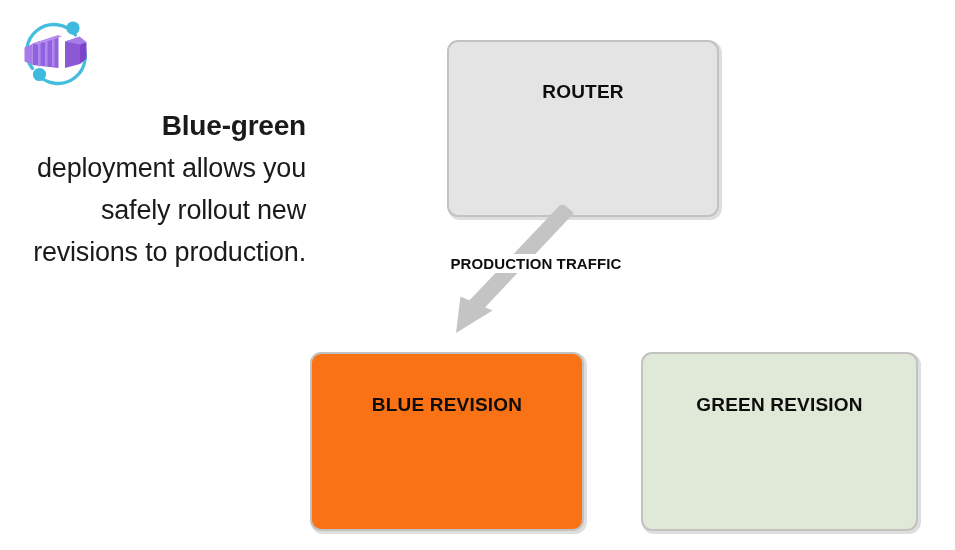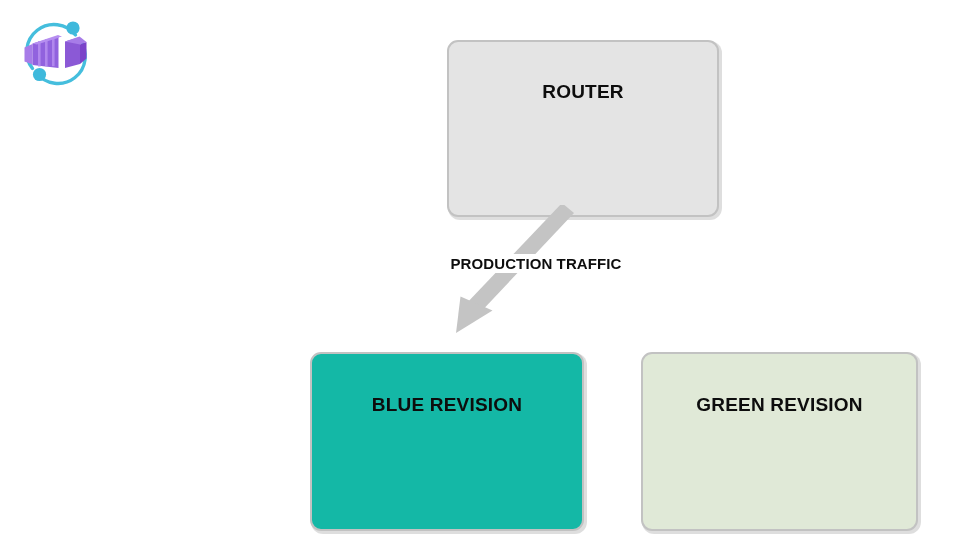--- a/index.html
+++ b/index.html
@@ -75,21 +75,21 @@
     height: 177px;
     background: #e4e4e4;
   }
   #node-router .node-label { top: 39px; }
 
   #node-blue-revision {
     left: 310px;
     top: 352px;
     width: 274px;
     height: 179px;
-    background: #14b8a6;
+    background: #f97316;
   }
   #node-blue-revision .node-label { top: 40px; }
 
   #node-green-revision {
     left: 641px;
     top: 352px;
     width: 277px;
     height: 179px;
     background: #e0e9d7;
   }
@@ -150,20 +150,23 @@
         <path d="M47.0 25.5 L61.5 20.5 L68.5 26.0 L62.0 28.5 Z" fill="#a77ce8"></path>
 
         <path d="M62.0 28.5 L68.5 26.0 L68.5 42.5 L62.0 48.0 Z" fill="#7b43c9"></path>
       </g>
 
       <circle cx="55.0" cy="12.0" r="6.6" fill="#3fb9dc"></circle>
       <circle cx="21.5" cy="58.5" r="6.6" fill="#3fb9dc"></circle>
     </svg>
   </div>
 
+  <div id="caption-block">
+    <span class="lead">Blue-green</span><span class="body"> deployment allows you safely rollout new revisions to production.</span>
+  </div>
 
   <div class="node" id="node-router">
     <div class="node-label">ROUTER</div>
   </div>
 
   <svg id="traffic-arrow" viewBox="0 0 170 145">
 
     <path d="M144.0 8.0 L46.0 112.0 L34.0 101.0 L132.0 -2.0 Z" fill="#c4c4c4"></path>
 
     <path d="M26.0 128.0 L30.5 91.5 L62.5 105.5 Z" fill="#c4c4c4"></path>

